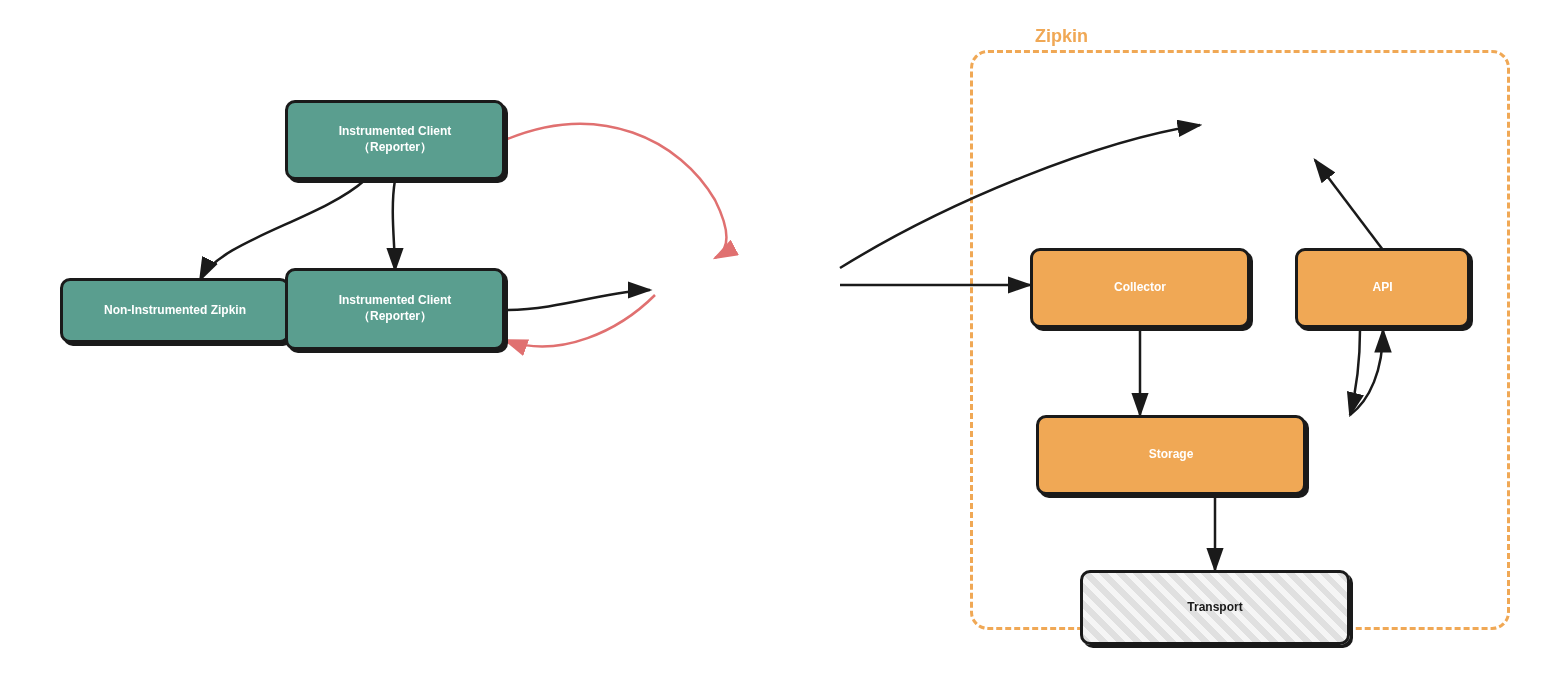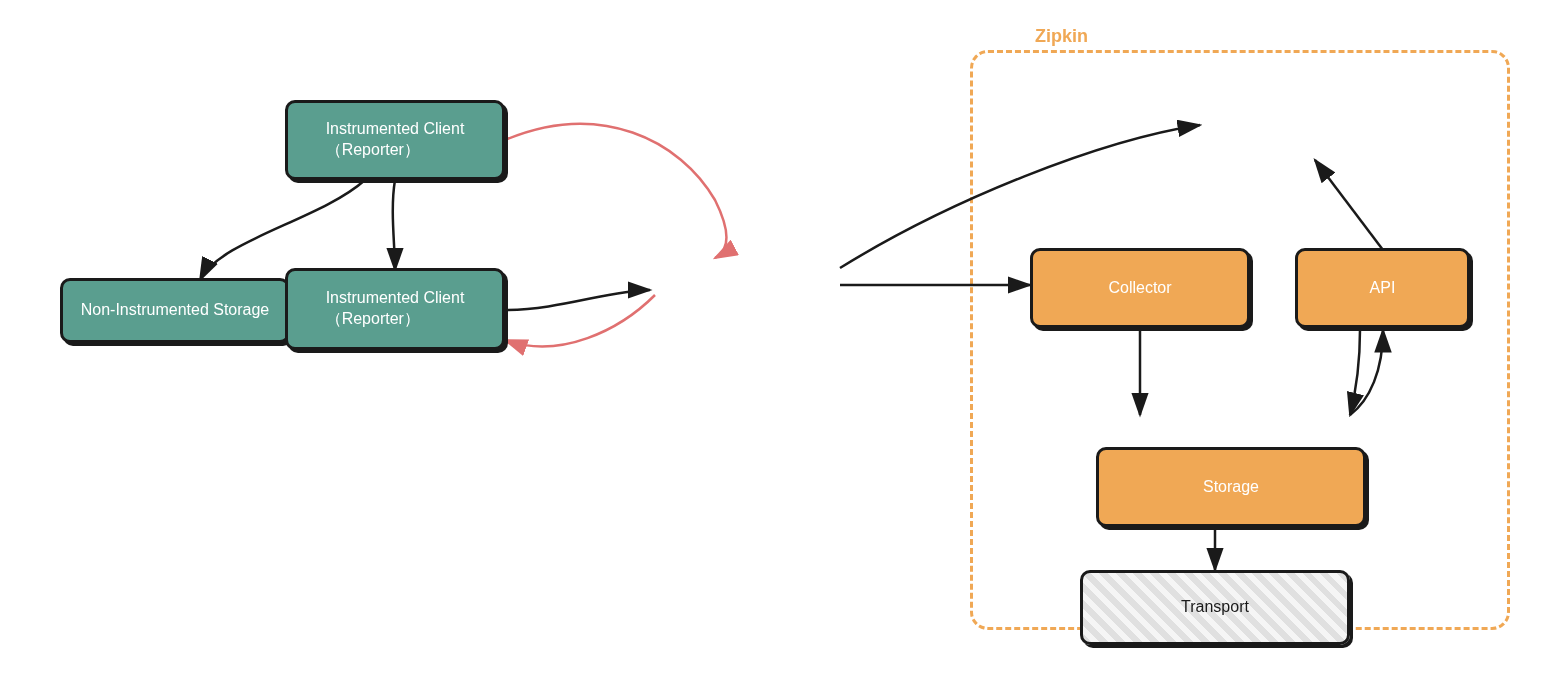--- a/index.html
+++ b/index.html
@@ -16,22 +16,23 @@
       height: 510px;
       position: relative;
     }
     .node {
       position: absolute;
       border-radius: 10px;
       border: 3px solid #1a1a1a;
       display: flex;
       align-items: center;
       justify-content: center;
-      font-weight: normal;
-      font-size: 16px;
+      text-align: center;
+      font-weight: bold;
+      font-size: 12px;
       line-height: 1.3;
     }
     .teal-node {
       background: #5a9e8f;
       color: #fff;
       border-color: #1a1a1a;
       box-shadow: 3px 3px 0 #1a1a1a;
     }
     .orange-node {
       background: #f0a855;
@@ -120,41 +121,41 @@
   </svg>
 
   <div class="node teal-node" style="left:285px; top:100px; width:220px; height:80px;">
     <span>
       <span>Instrumented Client</span><br>
       <span>（Reporter）</span>
     </span>
   </div>
 
   <div class="node teal-node" style="left:60px; top:278px; width:230px; height:65px;">
-    <span>Non-Instrumented Storage</span>
+    <span>Non-Instrumented Zipkin</span>
   </div>
 
   <div class="node teal-node" style="left:285px; top:268px; width:220px; height:82px;">
     <span>
       <span>Instrumented Client</span><br>
       <span>（Reporter）</span>
     </span>
   </div>
 
 
 
   <div class="node orange-node" style="left:1030px; top:248px; width:220px; height:80px;">
     <span>Collector</span>
   </div>
 
   <div class="node orange-node" style="left:1295px; top:248px; width:175px; height:80px;">
     <span>API</span>
   </div>
 
-  <div class="node orange-node" style="left:1096px; top:415px; width:270px; height:80px;margin-top:32px;">
+  <div class="node orange-node" style="left:1036px; top:415px; width:270px; height:80px;">
     <span>Storage</span>
   </div>
 
   <div class="node hatched-node" style="left:1080px; top:570px; width:270px; height:75px;">
     <span>Transport</span>
   </div>
 
 </div>
 
 </body></html>

